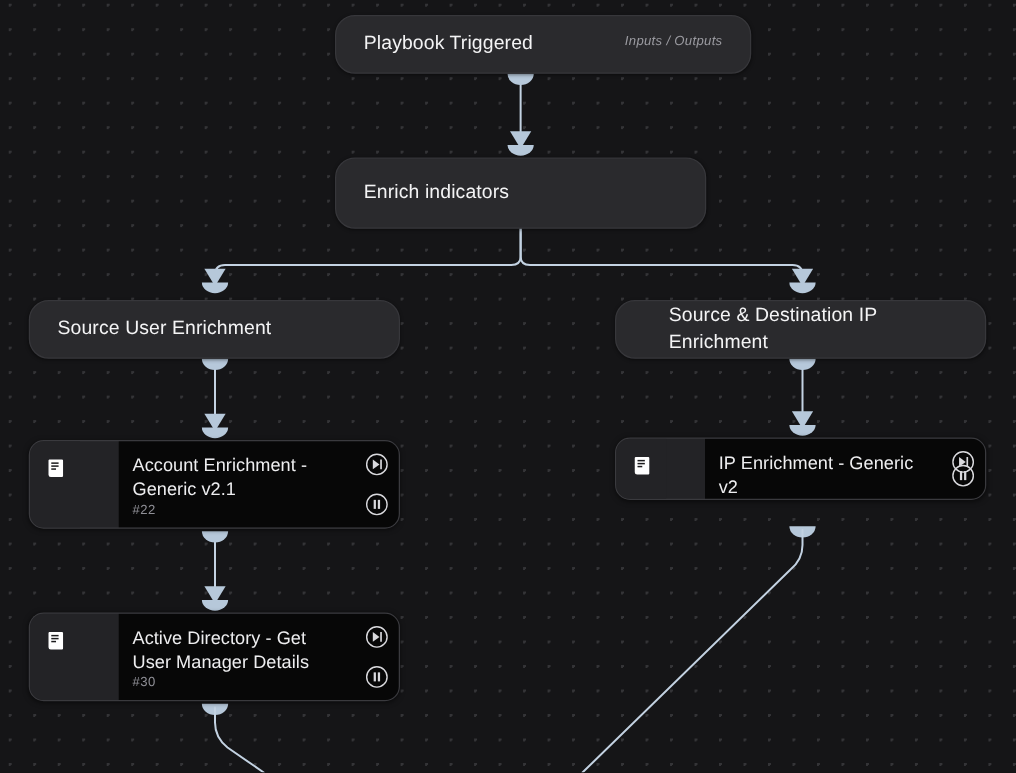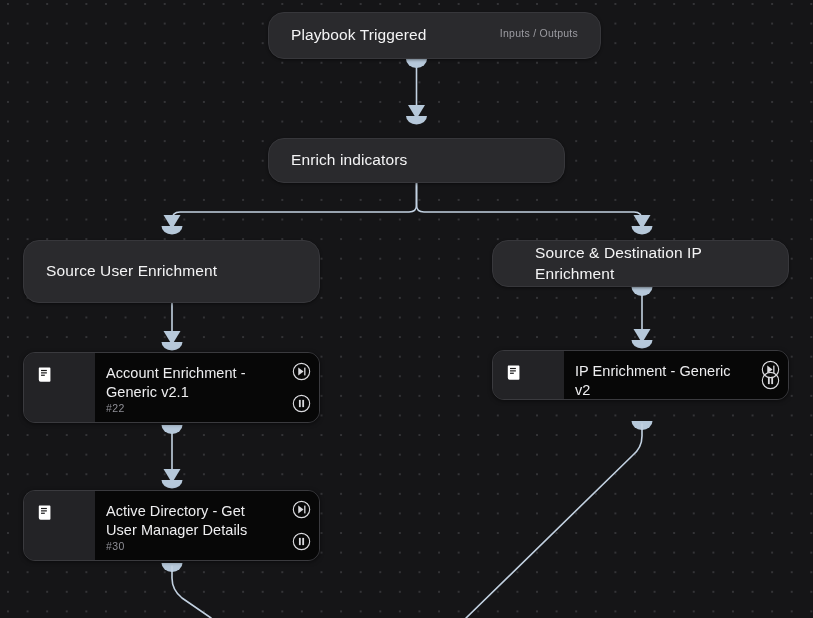--- a/index.html
+++ b/index.html
@@ -72,20 +72,21 @@
     flex: 1 1 auto;
     white-space: pre-line;
   }
   .node-sub {
     font-size: 10.5px;
     color: #9b9ba1;
     letter-spacing: .25px;
     white-space: nowrap;
     align-self: flex-start;
     margin-top: 14px;
+    font-style: italic;
   }
 
   
   .card {
     position: absolute;
     box-sizing: border-box;
     background: #232326;
     border: 1px solid #3a3a3e;
     border-radius: 12px;
     display: flex;
@@ -191,25 +192,25 @@
       <path class="edge-cap" d="M631.5,421 a10.5,9 0 0 0 21,0 z"></path>
       <path class="edge-line" d="M642,424 L642,436 Q642,448 632,456 L466,618"></path>
     </g>
   </svg>
 
   <div class="node" style="left:268px; top:12px; width:333px; height:47px;">
     <span class="node-title">Playbook Triggered</span>
     <span class="node-sub">Inputs / Outputs</span>
   </div>
 
-  <div class="node" style="left:268px; top:138px; width:297px; height:45px;">
+  <div class="node" style="left:268px; top:126px; width:297px; height:57px;">
     <span class="node-title">Enrich indicators</span>
   </div>
 
-  <div class="node" style="left:23px; top:240px; width:297px; height:63px;">
+  <div class="node" style="left:23px; top:240px; width:297px; height:47px;">
     <span class="node-title">Source User Enrichment</span>
   </div>
 
   <div class="node" style="left:492px; top:240px; width:297px; height:47px;padding-left:42px;">
     <span class="node-title">Source &amp; Destination IP
 Enrichment</span>
   </div>
 
   <div class="card" style="left:23px; top:352px; width:297px; height:71px;">
     <div class="card-icon-strip">

